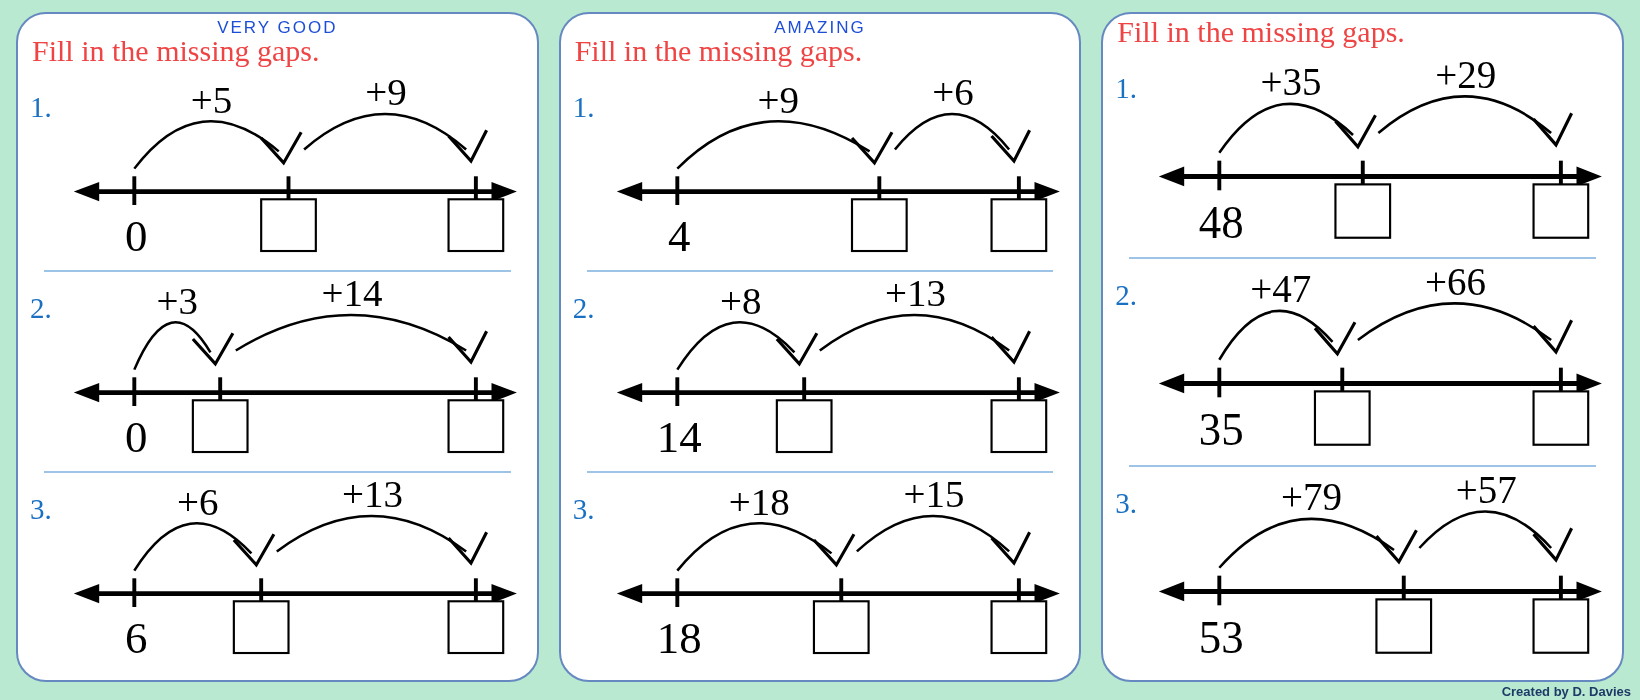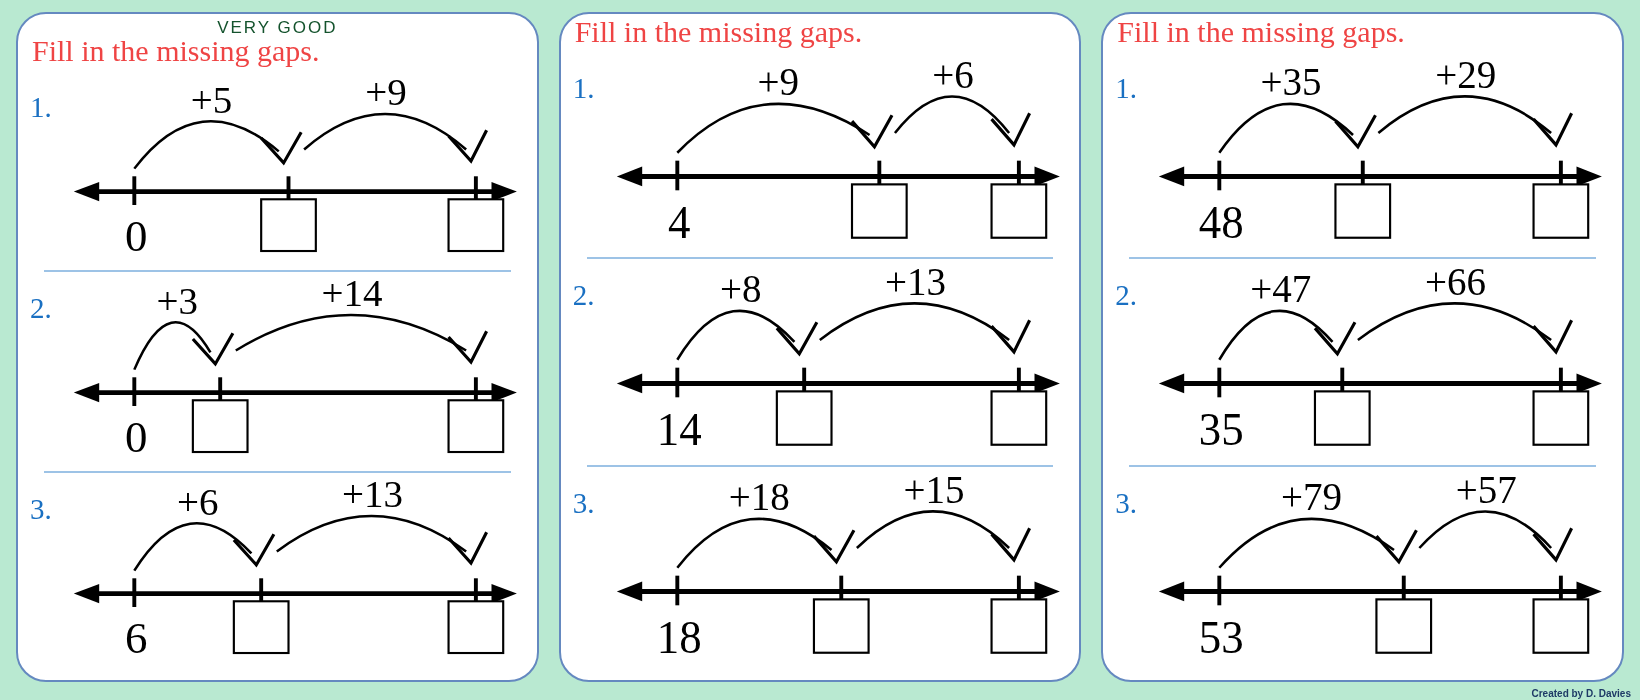--- a/index.html
+++ b/index.html
@@ -24,21 +24,21 @@
     display:flex;
     flex-direction:column;
     position:relative;
     min-width:0;
   }
   .panel-header {
     text-align:center;
     font-family:"Liberation Sans", sans-serif;
     font-size:17px;
     letter-spacing:2px;
-    color:#14532d;
+    color:#1d4ed8;
     height:19px;
     line-height:19px;
     font-weight:400;
   }
   .panel-title {
     font-size:30px;
     color:#ef4444;
     line-height:1.05;
     margin:-2px 0 2px 2px;
   }
@@ -73,21 +73,21 @@
     flex:1 1 auto;
     width:100%;
     height:100%;
     font-family:"Liberation Serif", serif;
   }
   .credit {
     position:absolute;
     right:9px;
     bottom:1px;
     font-family:"Liberation Sans", sans-serif;
-    font-size:10px;
+    font-size:13px;
     color:#1e3a66;
     font-weight:700;
   }
 </style>
 </head>
 <body>
 
 <div class="board">
 
   <section class="panel">
@@ -151,20 +151,21 @@
             <text x="135" y="46" text-anchor="middle" font-size="40" fill="#000000">+6</text>
             <path d="M 216 84 Q 313 10 410 84" fill="none" stroke="#000000" stroke-width="2.6"></path>
             <polyline points="392,70 415,96 431,64" fill="none" stroke="#000000" stroke-width="3.2"></polyline>
             <text x="314" y="38" text-anchor="middle" font-size="40" fill="#000000">+13</text>
           </svg>
       </div>
     </div>
   </section>
 
   <section class="panel">
+    <div class="panel-header">AMAZING</div>
     <div class="panel-title">Fill in the missing gaps.</div>
     <div class="problems">
       <div class="problem">
         <span class="pnum">1.</span>
         <svg class="numberline" viewBox="0 0 470 210" preserveAspectRatio="none">
             <line x1="30" y1="128" x2="440" y2="128" stroke="#000000" stroke-width="5"></line>
             <polygon points="8,128 34,118 34,138" fill="#000000"></polygon>
             <polygon points="462,128 436,118 436,138" fill="#000000"></polygon>
             <line x1="70" y1="112" x2="70" y2="142" stroke="#000000" stroke-width="4"></line>
             <line x1="277" y1="112" x2="277" y2="142" stroke="#000000" stroke-width="4"></line>

